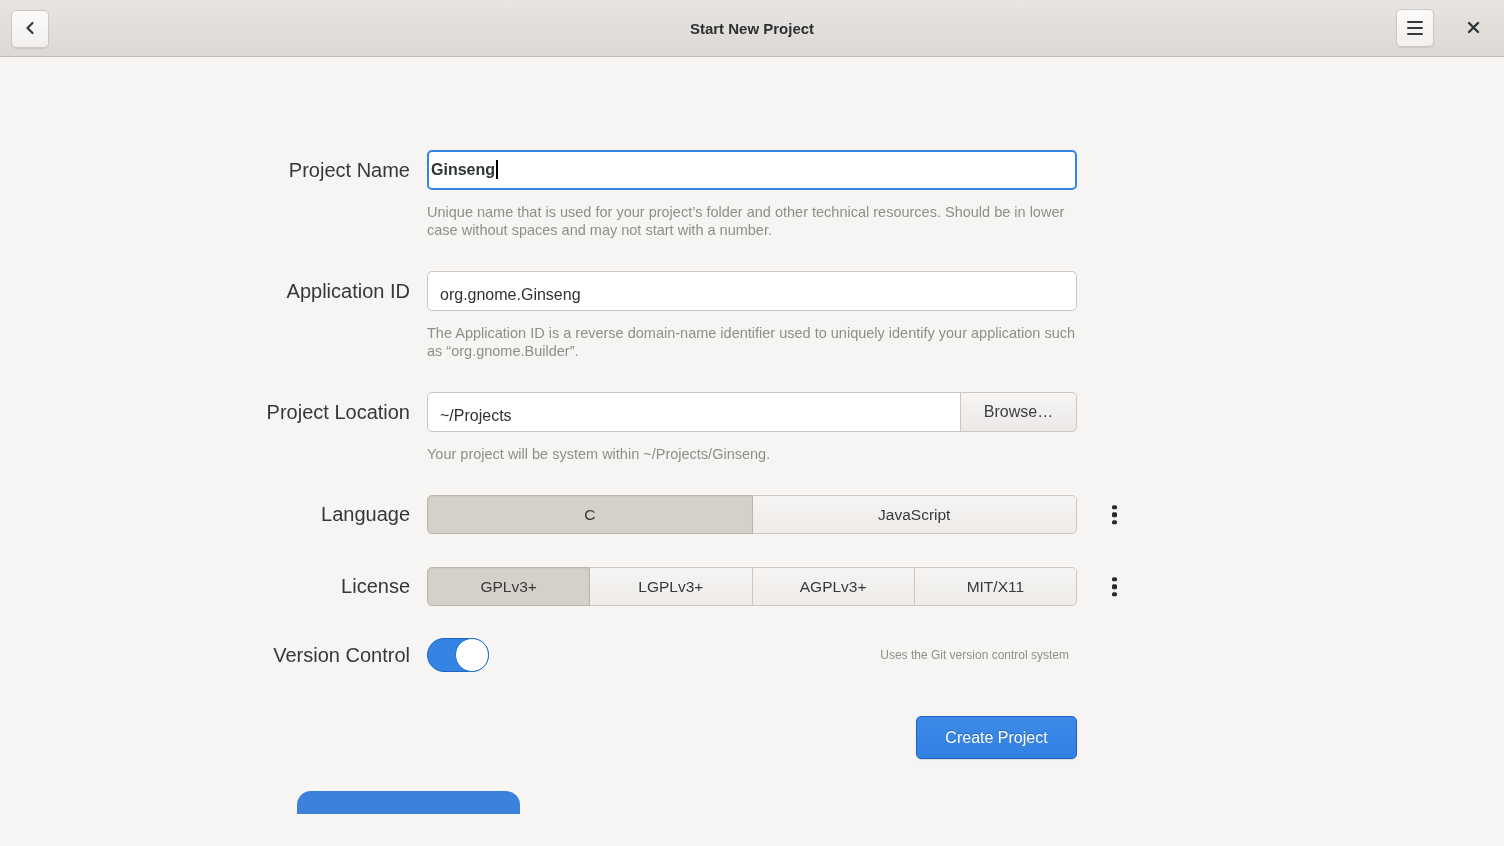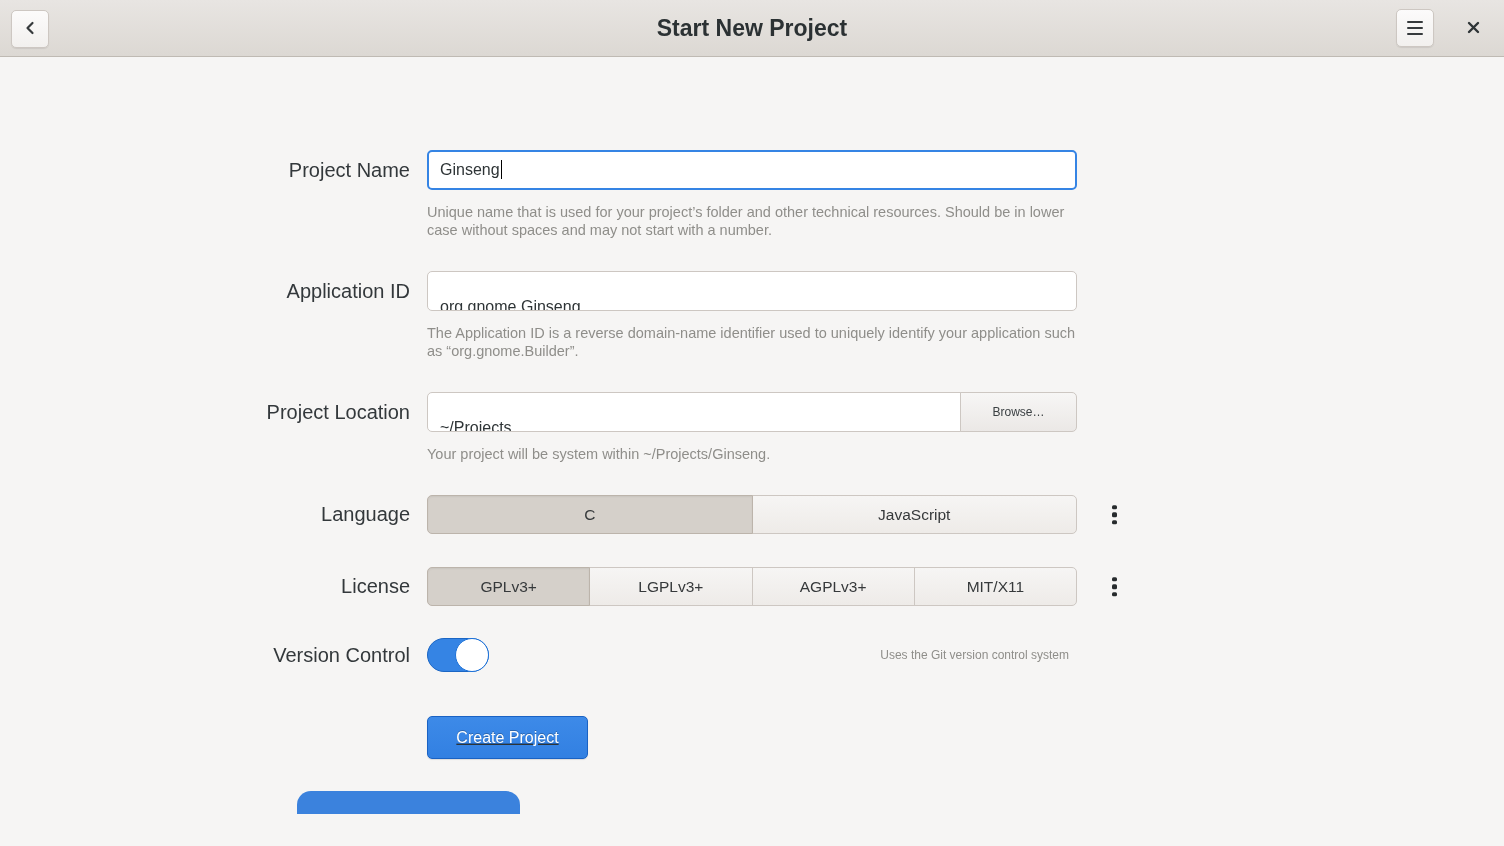--- a/index.html
+++ b/index.html
@@ -17,21 +17,21 @@
     background: linear-gradient(#e8e5e2, #dcd8d3);
     border-bottom: 1px solid #bfbab3;
     display: flex;
     align-items: center;
   }
   .titlebar-title {
     position: absolute;
     left: 0; right: 0;
     text-align: center;
     font-weight: 700;
-    font-size: 23px;
+    font-size: 15px;
     color: #2b3133;
     pointer-events: none;
   }
   .hb-btn {
     width: 38px; height: 38px;
     border: 1px solid #cdc7c2;
     border-radius: 5px;
     background: linear-gradient(#fcfbfb, #f2f0ee);
     box-shadow: 0 1px 1px rgba(0,0,0,0.08);
     display: flex; align-items: center; justify-content: center;
@@ -63,32 +63,33 @@
     line-height: 40px;
   }
   .row-label.h39 { line-height: 39px; }
   .row-label.h34 { line-height: 34px; }
 
   .text-field {
     height: 40px;
     background: #ffffff;
     border: 1px solid #cdc7c2;
     border-radius: 5px;
-    padding: 16px 12px;
+    padding: 4px 12px;
     font-size: 16px;
     line-height: 38px;
     color: #2e3436;
     white-space: nowrap;
     overflow: hidden;
     cursor: text;
   }
   .text-field.focused {
     border: 2px solid #3584e4;
-    padding: 0 11px;
+    padding: 0 2px;
     line-height: 36px;
+    font-weight: bold;
   }
   .caret {
     display: inline-block;
     width: 1.5px; height: 19px;
     background: #000;
     vertical-align: -4px;
     margin-left: 1px;
   }
   .helper {
     margin-top: 13px;
@@ -100,21 +101,21 @@
   
   .linked { display: flex; }
   .linked .text-field { flex: 1; border-radius: 5px 0 0 5px; }
   .browse-btn {
     width: 117px; height: 40px;
     margin-left: -1px;
     border: 1px solid #cdc7c2;
     border-radius: 0 5px 5px 0;
     background: linear-gradient(#f7f6f5, #ebe8e6);
     font-family: inherit;
-    font-size: 12px;
+    font-size: 16px;
     color: #3b4043;
     cursor: pointer;
   }
 
   
   .segments { display: flex; width: 100%; }
   .seg-btn {
     flex: 1;
     height: 39px;
     border: 1px solid #cdc7c2;
@@ -165,21 +166,21 @@
   }
   .vc-note {
     position: absolute;
     right: 8px; top: 0;
     line-height: 34px;
     font-size: 12px;
     color: #8f8e8a;
   }
 
   
-  .row-create { display: flex; justify-content: flex-start; margin-bottom: 32px; text-decoration: underline; }
+  .row-create { display: flex; justify-content: flex-end; margin-bottom: 32px; }
   .create-btn {
     width: 161px; height: 43px;
     border-radius: 5px;
     border: 1px solid #1a62c3;
     background: linear-gradient(#3d8ae8, #3280e2);
     color: #ffffff;
     font-family: inherit;
     font-size: 16px;
     text-shadow: 0 -1px rgba(0,0,0,0.25);
     box-shadow: 0 1px 1px rgba(0,0,0,0.1);

